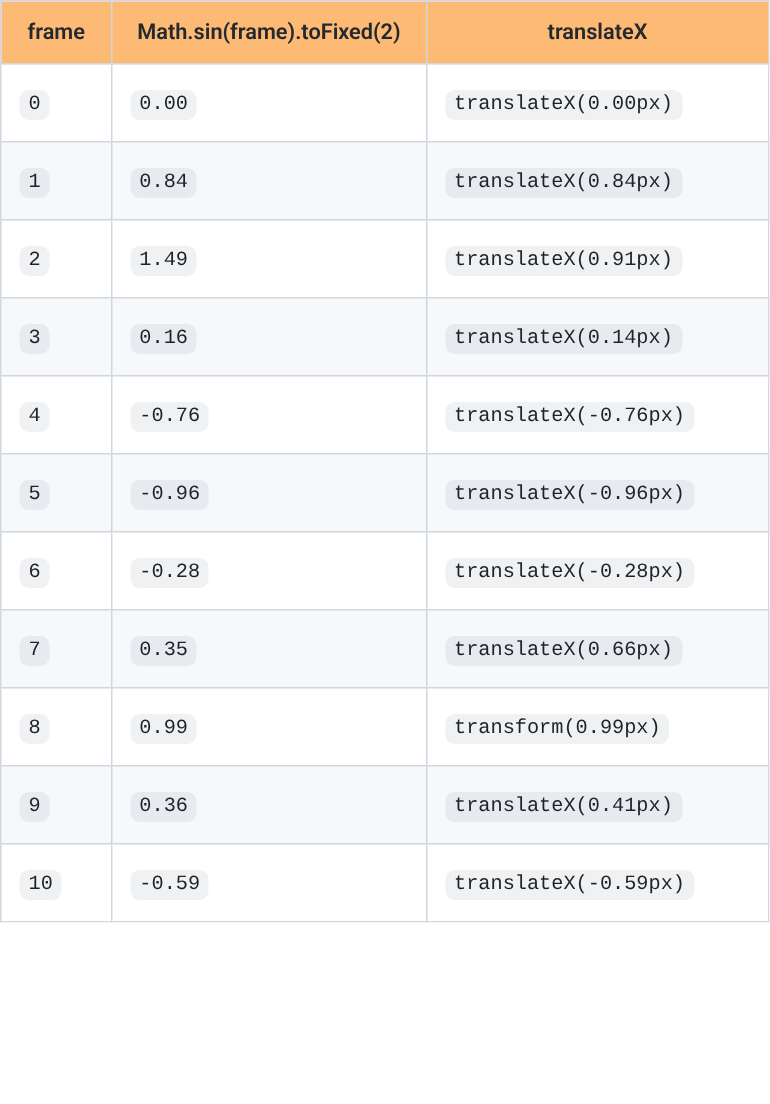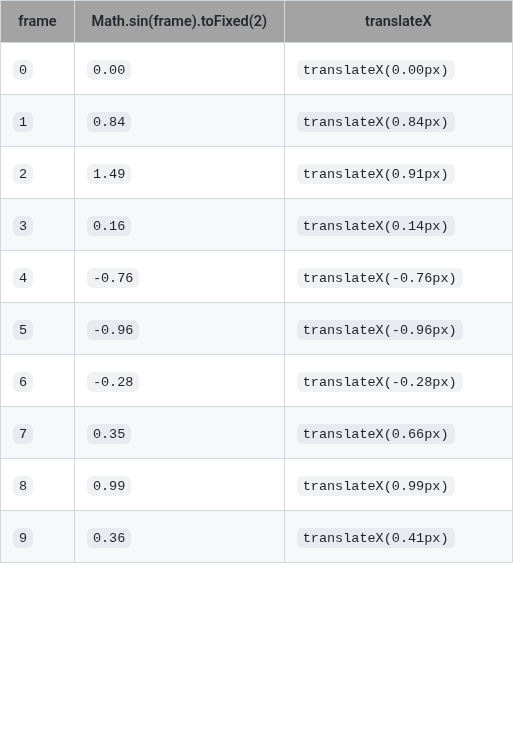--- a/index.html
+++ b/index.html
@@ -19,21 +19,21 @@
     }
     th, td {
       border: 1px solid #d0d7de;
       padding: 12px 12px;
       text-align: left;
       vertical-align: middle;
     }
     th {
       text-align: center;
       font-weight: 600;
-      background: #a3a3a3;
+      background: #fdba74;
       font-size: 14.5px;
     }
     th:first-child {
       width: 68px;
     }
     th:nth-child(2) {
       width: 193px;
     }
     th:nth-child(3) {
       width: 210px;
@@ -106,21 +106,26 @@
         <td><code>translateX(-0.28px)</code></td>
       </tr>
       <tr>
         <td><code>7</code></td>
         <td><code>0.35</code></td>
         <td><code>translateX(0.66px)</code></td>
       </tr>
       <tr>
         <td><code>8</code></td>
         <td><code>0.99</code></td>
-        <td><code>translateX(0.99px)</code></td>
+        <td><code>transform(0.99px)</code></td>
       </tr>
       <tr>
         <td><code>9</code></td>
         <td><code>0.36</code></td>
         <td><code>translateX(0.41px)</code></td>
       </tr>
+      <tr>
+        <td><code>10</code></td>
+        <td><code>-0.59</code></td>
+        <td><code>translateX(-0.59px)</code></td>
+      </tr>
     </tbody>
 </table>
 
 </body></html>

